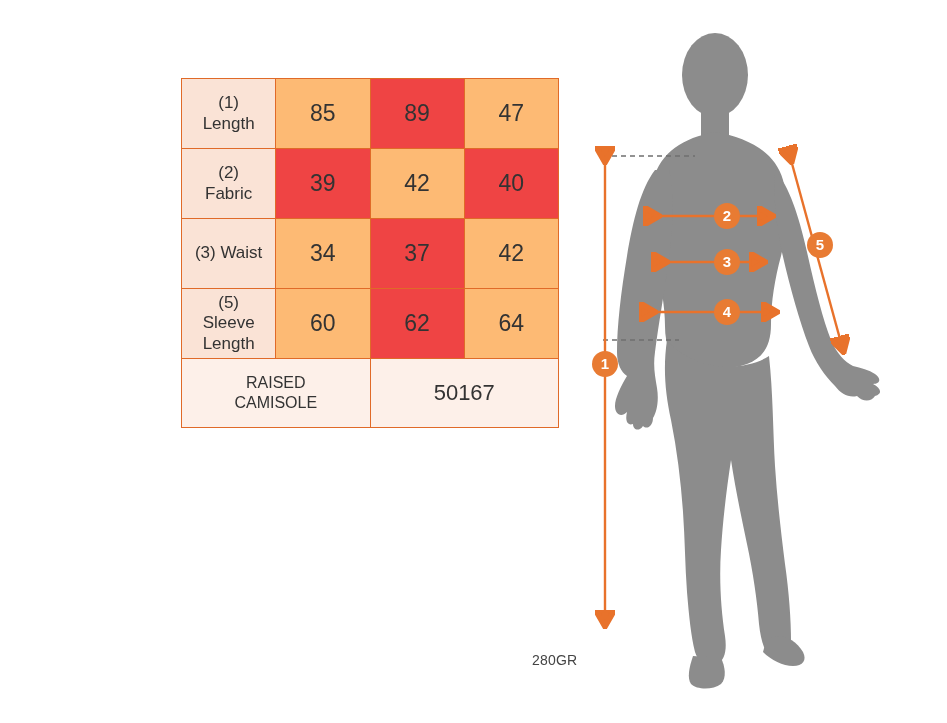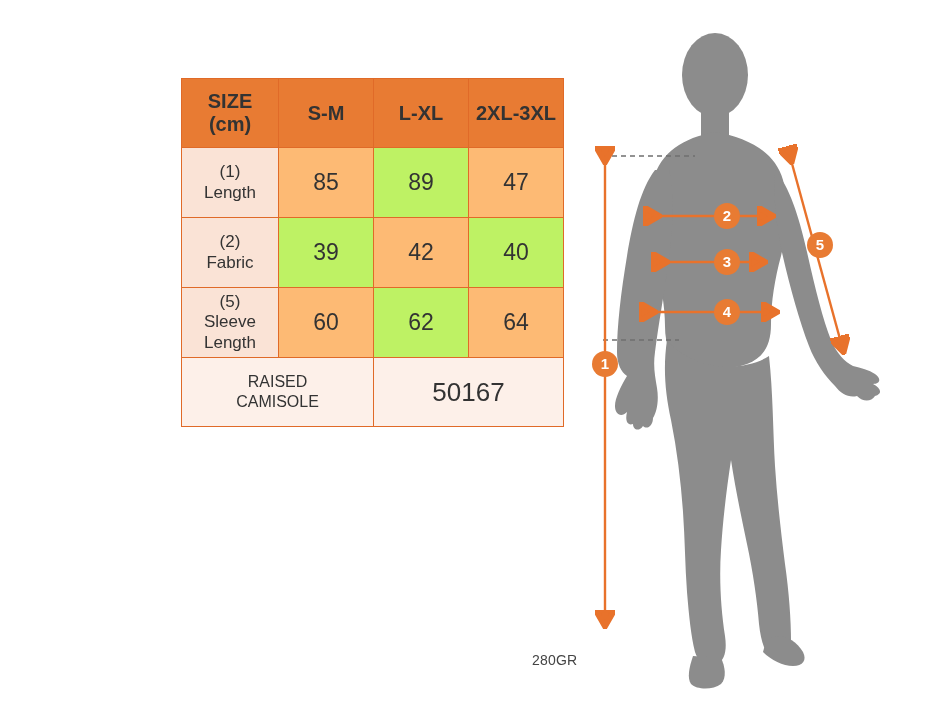--- a/index.html
+++ b/index.html
@@ -50,38 +50,38 @@
     height: 69px;
     line-height: 1.2;
     color: #3b3b3b;
   }
   .val-cell {
     background: #fdba74;
     font-size: 23px;
     color: #3b3b3b;
   }
   .val-cell.alt {
-    background: #bef264;
+    background: #ef4444;
   }
   .footer-hdr {
     background: #e87b33;
     color: #ffffff;
     font-weight: bold;
     font-size: 20px;
     height: 57px;
   }
   .footer-val {
     background: #fdf0e9;
     font-size: 16px;
     height: 68px;
     line-height: 1.25;
     color: #3b3b3b;
   }
   .footer-val.code {
-    font-size: 26px;
+    font-size: 22px;
   }
 
   #gram-label {
     position: absolute;
     left: 532px;
     top: 652px;
     font-size: 14px;
     color: #444444;
     letter-spacing: .2px;
   }
@@ -110,29 +110,20 @@
     text-align: center;
   }
 </style>
 </head>
 <body>
 
 <div id="page-wrap">
 
   <table id="size-table">
     <tbody>
-      <tr>
-        <th class="hdr-cell" style="width:96px">
-          <div>SIZE</div>
-          <div>(cm)</div>
-        </th>
-        <th class="hdr-cell" style="width:94px">S-M</th>
-        <th class="hdr-cell" style="width:94px">L-XL</th>
-        <th class="hdr-cell" style="width:94px">2XL-3XL</th>
-      </tr>
 
       <tr>
         <td class="row-label">
           <div>(1)</div>
           <div>Length</div>
         </td>
         <td class="val-cell">85</td>
         <td class="val-cell alt">89</td>
         <td class="val-cell">47</td>
       </tr>
@@ -140,20 +131,28 @@
       <tr>
         <td class="row-label">
           <div>(2)</div>
           <div>Fabric</div>
         </td>
         <td class="val-cell alt">39</td>
         <td class="val-cell">42</td>
         <td class="val-cell alt">40</td>
       </tr>
 
+      <tr>
+        <td class="row-label">
+          <div>(3) Waist</div>
+        </td>
+        <td class="val-cell">34</td>
+        <td class="val-cell alt">37</td>
+        <td class="val-cell">42</td>
+      </tr>
 
 
       <tr>
         <td class="row-label">
           <div>(5)</div>
           <div>Sleeve</div>
           <div>Length</div>
         </td>
         <td class="val-cell">60</td>
         <td class="val-cell alt">62</td>

